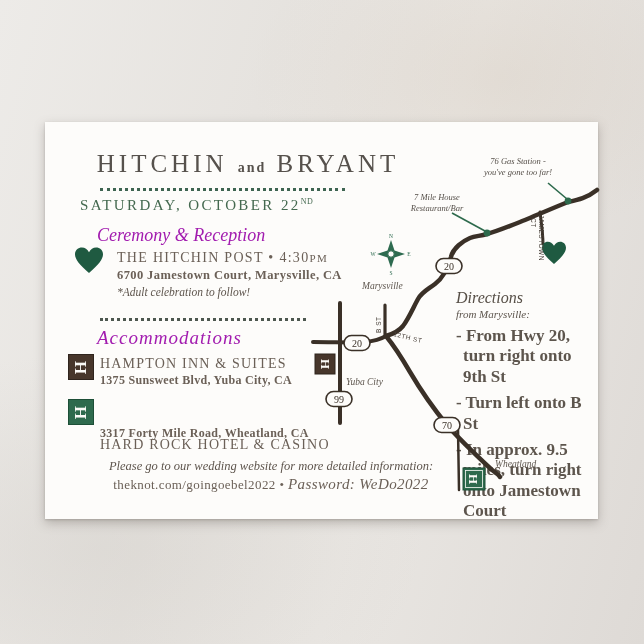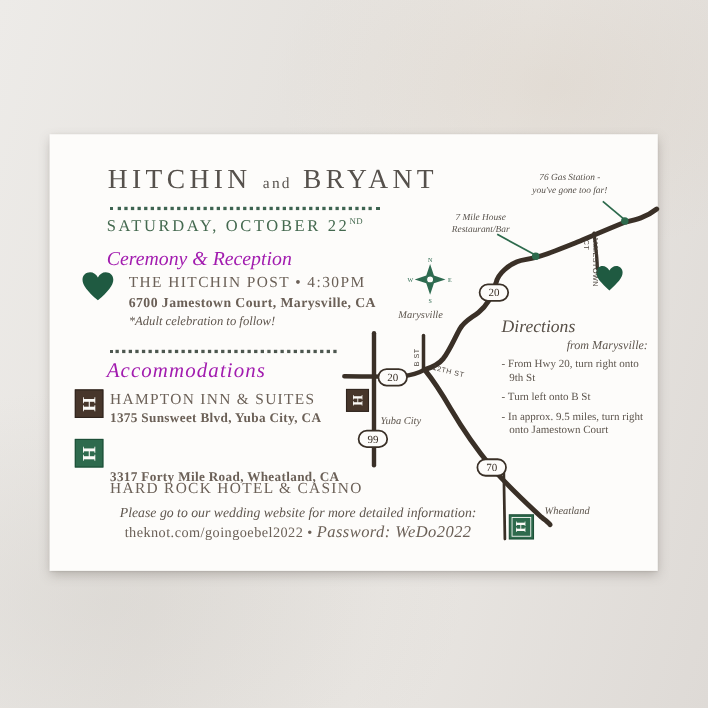--- a/index.html
+++ b/index.html
@@ -14,33 +14,33 @@
   .card{
     position:absolute;left:45px;top:122px;width:553px;height:397px;
     background:#fdfcfa;
     box-shadow:0 4px 10px rgba(96,90,84,.35), 0 1px 2px rgba(96,90,84,.25);
   }
   .abs{position:absolute;}
   .title{
     left:48px;top:28px;width:310px;text-align:center;
     font-size:25px;letter-spacing:4px;color:#56514c;white-space:nowrap;
   }
-  .title .conj{font-size:14px;letter-spacing:2px;}
+  .title .conj{font-size:14px;letter-spacing:2px;font-weight:bold;}
   .dotline{border-top:3px dotted #3e6451;height:0;}
   .dot1{left:55px;top:66px;width:245px;}
   .dot2{left:55px;top:196px;width:206px;border-top-color:#4d574f;}
   .dateline{
-    left:52px;top:75px;font-size:15px;letter-spacing:2.4px;color:#44694f;white-space:nowrap;
+    left:35px;top:75px;font-size:15px;letter-spacing:2.4px;color:#44694f;white-space:nowrap;
   }
   .dateline sup{font-size:8px;letter-spacing:.5px;}
   .script{font-style:italic;color:#a21caf;}
   .cer-head{left:52px;top:103px;font-size:18px;}
   .venue-heart{left:27px;top:124px;}
   .venue{left:72px;top:128px;font-size:14px;letter-spacing:1.3px;color:#6b6057;white-space:nowrap;}
-  .venue .ampm{font-size:14px;}
+  .venue .ampm{font-size:11px;}
   .addr1{left:72px;top:146px;font-size:12.5px;font-weight:bold;color:#6b6057;letter-spacing:.4px;white-space:nowrap;}
   .note{left:72px;top:164px;font-size:11.5px;font-style:italic;color:#5e554d;}
   .acc-head{left:52px;top:205px;font-size:19px;letter-spacing:1px;}
   .hicon{
     width:24px;height:24px;display:flex;align-items:center;justify-content:center;
   }
   .hicon span{
     color:#fbfaf7;font-weight:bold;font-size:17px;line-height:1;
     transform:rotate(90deg);font-family:"Liberation Serif",serif;
   }
@@ -50,22 +50,22 @@
   .haddr{font-size:12px;font-weight:bold;color:#6b6057;letter-spacing:.3px;white-space:nowrap;}
   .h1n{left:55px;top:234px;}
   .h1a{left:55px;top:251px;}
   .h2n{left:55px;top:279px;margin-top:36px;}
   .h2a{left:55px;top:304px;font-family:Liberation Serif, serif;}
   .footer1{left:45px;top:337px;width:362px;text-align:center;font-size:12.5px;font-style:italic;color:#5e554d;}
   .footer2{left:45px;top:354px;width:362px;text-align:center;font-size:13px;color:#6b6057;letter-spacing:.4px;}
   .footer2 .pwd{font-style:italic;font-size:15px;}
   .dirs{left:411px;top:167px;width:133px;color:#5d554d;}
   .dirs .dh{font-size:16px;font-style:italic;color:#564e46;}
-  .dirs .ds{font-size:11px;font-style:italic;margin-top:1px;text-align:right;}
-  .dirs ul{list-style:none;margin:6px 0 0 0;padding:0;font-size:10px;line-height:1.2;}
+  .dirs .ds{font-size:11px;font-style:italic;margin-top:1px;}
+  .dirs ul{list-style:none;margin:6px 0 0 0;padding:0;font-size:17px;line-height:1.2;font-weight:bold;}
   .dirs li{margin-bottom:6px;padding-left:7px;text-indent:-7px;}
   .mapsvg{left:260px;top:20px;}
   .mlabel{font-style:italic;fill:#5d554d;}
   .mstreet{fill:#4a423b;letter-spacing:.5px;}
   .mcall{font-style:italic;fill:#56504a;}
 </style>
 </head>
 <body>
 
 <div class="stage">

